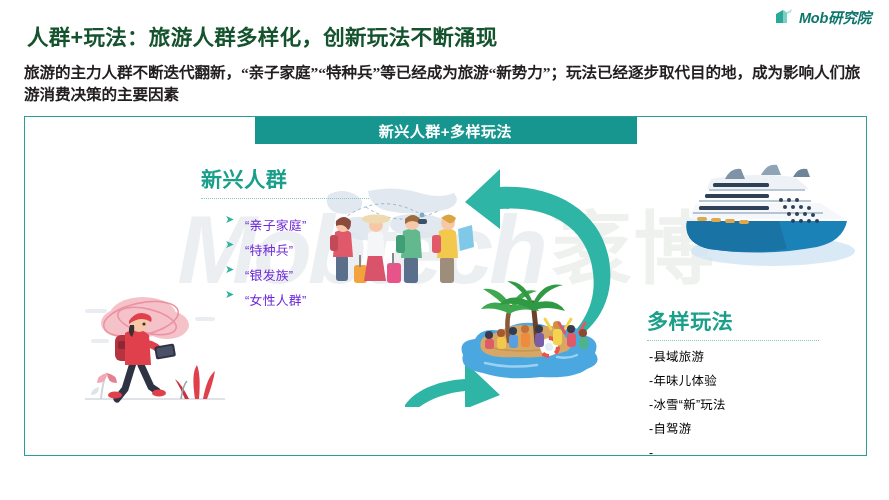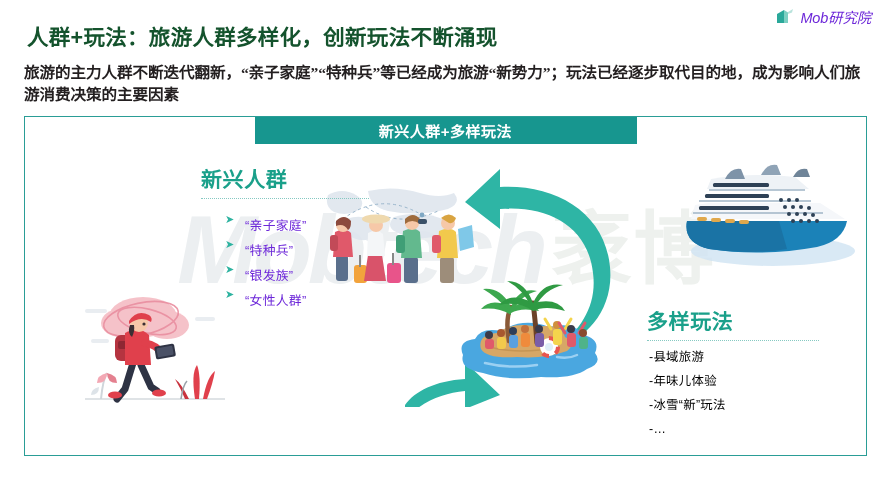--- a/index.html
+++ b/index.html
@@ -28,23 +28,23 @@
     position: absolute;
     top: 6px;
     right: 18px;
     display: flex;
     align-items: center;
     gap: 5px;
   }
   .logo-mark { width: 20px; height: 18px; display: block; }
   .logo-text {
     font-size: 14.5px;
-    font-weight: normal;
+    font-weight: bold;
     font-style: italic;
-    color: #6d28d9;
+    color: #0f766e;
     letter-spacing: -0.2px;
     white-space: nowrap;
   }
 
   
   .title {
     position: absolute;
     top: 20px;
     left: 27px;
     font-size: 21.5px;
@@ -510,20 +510,21 @@
 
     <div class="col-head" id="right-head">
       <div class="ch-title">多样玩法</div>
       <div class="ch-rule"></div>
     </div>
 
     <div class="right-list">
       <div class="rl-row">-县域旅游</div>
       <div class="rl-row">-年味儿体验</div>
       <div class="rl-row">-冰雪“新”玩法</div>
+      <div class="rl-row">-自驾游</div>
       <div class="rl-row">-…</div>
     </div>
 
   </div>
 
   <div class="page-no">23</div>
 
 </div>
 
 </body></html>

